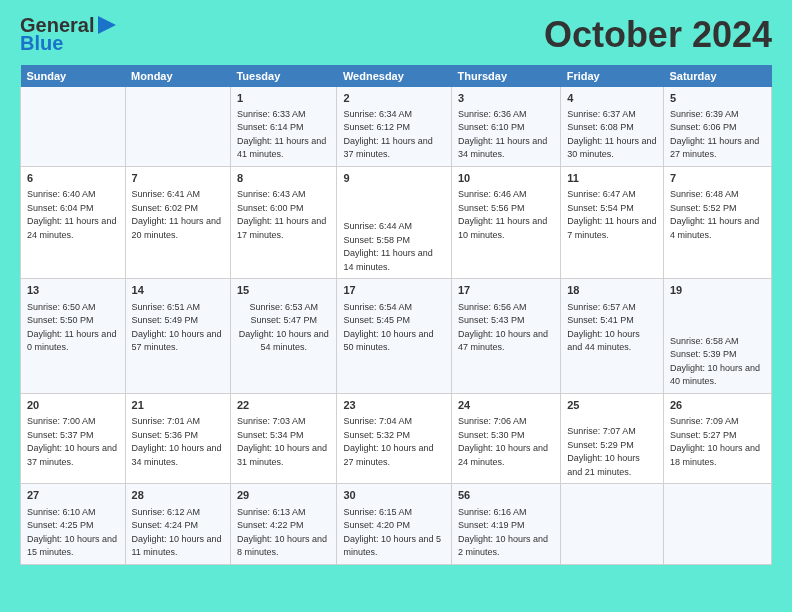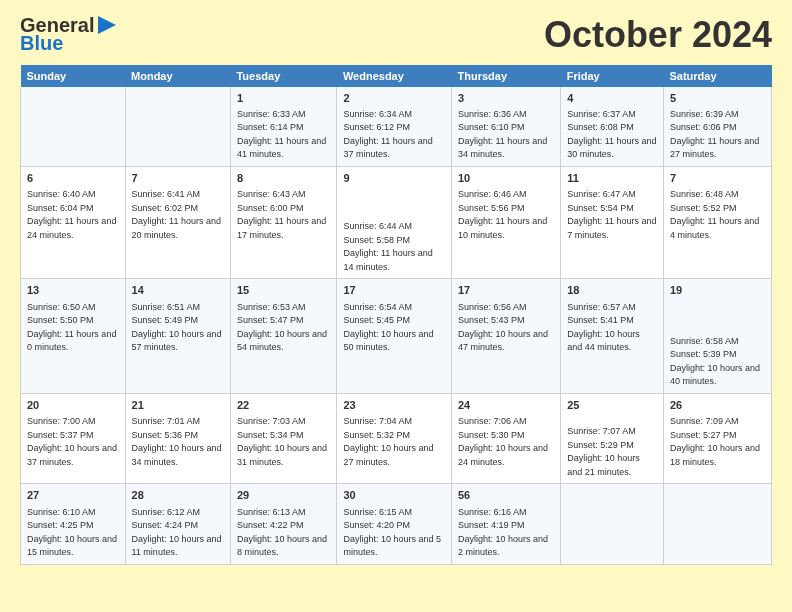--- a/index.html
+++ b/index.html
@@ -7,21 +7,21 @@
       font-family: Arial, sans-serif;
       background: #fff;
       width: 792px;
       height: 612px;
       overflow: hidden;
     }
     .page {
       width: 792px;
       min-height: 612px;
       padding: 15px 20px 10px 20px;
-      background: #fef9c3;
+      background: #5eead4;
     }
     .header {
       display: flex;
       justify-content: space-between;
       align-items: flex-start;
       margin-bottom: 10px;
     }
     .logo {
       display: flex;
       align-items: center;
@@ -210,21 +210,21 @@
 Daylight: 11 hours and 0 minutes.</div>
           </td>
           <td>
             <div class="day-num">14</div>
             <div class="day-info" style="white-space: pre-line;">Sunrise: 6:51 AM
 Sunset: 5:49 PM
 Daylight: 10 hours and 57 minutes.</div>
           </td>
           <td>
             <div class="day-num">15</div>
-            <div class="day-info" style="white-space: pre-line;">Sunrise: 6:53 AM
+            <div class="day-info" style="white-space: pre-line; text-align: center;">Sunrise: 6:53 AM
 Sunset: 5:47 PM
 Daylight: 10 hours and 54 minutes.</div>
           </td>
           <td>
             <div class="day-num">17</div>
             <div class="day-info" style="white-space: pre-line;">Sunrise: 6:54 AM
 Sunset: 5:45 PM
 Daylight: 10 hours and 50 minutes.</div>
           </td>
           <td>

